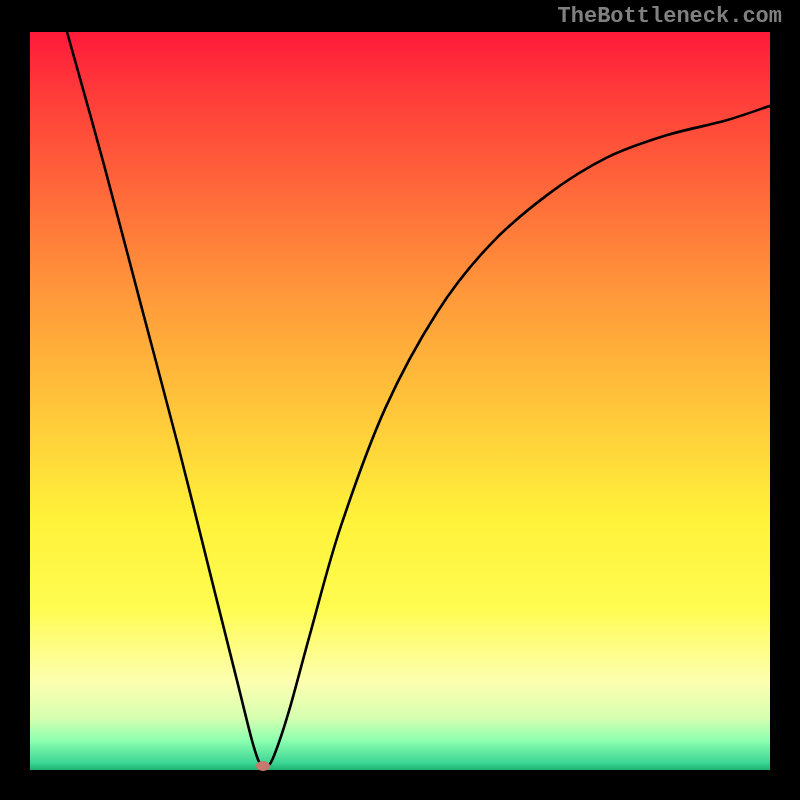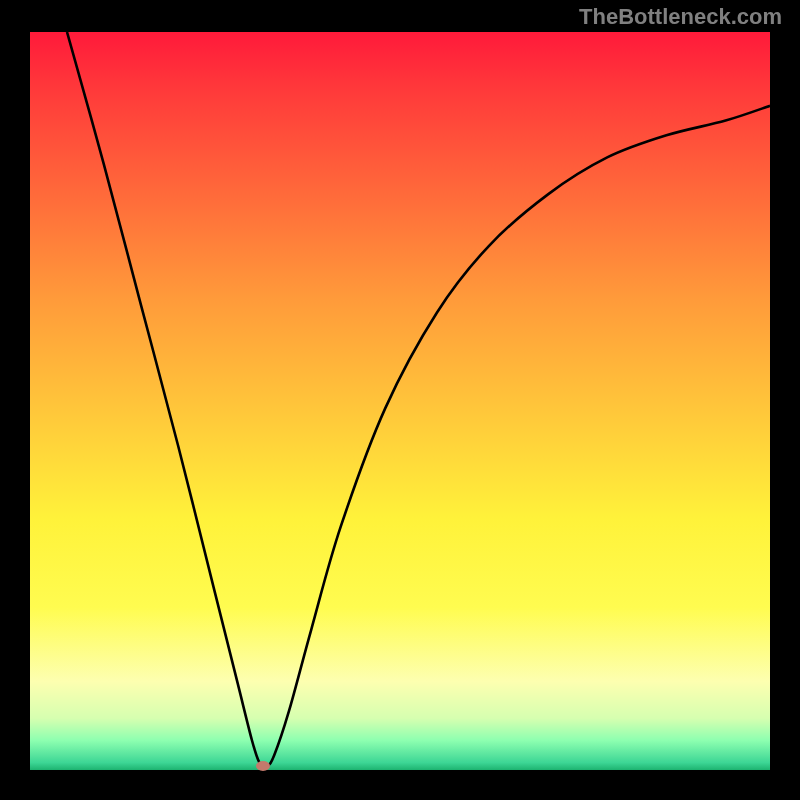--- a/index.html
+++ b/index.html
@@ -7,21 +7,21 @@
     width: 800px;
     height: 800px;
     background: #000;
     overflow: hidden;
     position: relative;
   }
   .watermark {
     position: absolute;
     top: 4px;
     right: 18px;
-    font-family: Liberation Sans, sans-serif;
+    font-family: Liberation Mono, monospace;
     font-size: 22px;
     font-weight: bold;
     color: #808080;
     z-index: 10;
   }
   .plot {
     position: absolute;
     left: 30px;
     top: 32px;
     width: 740px;

